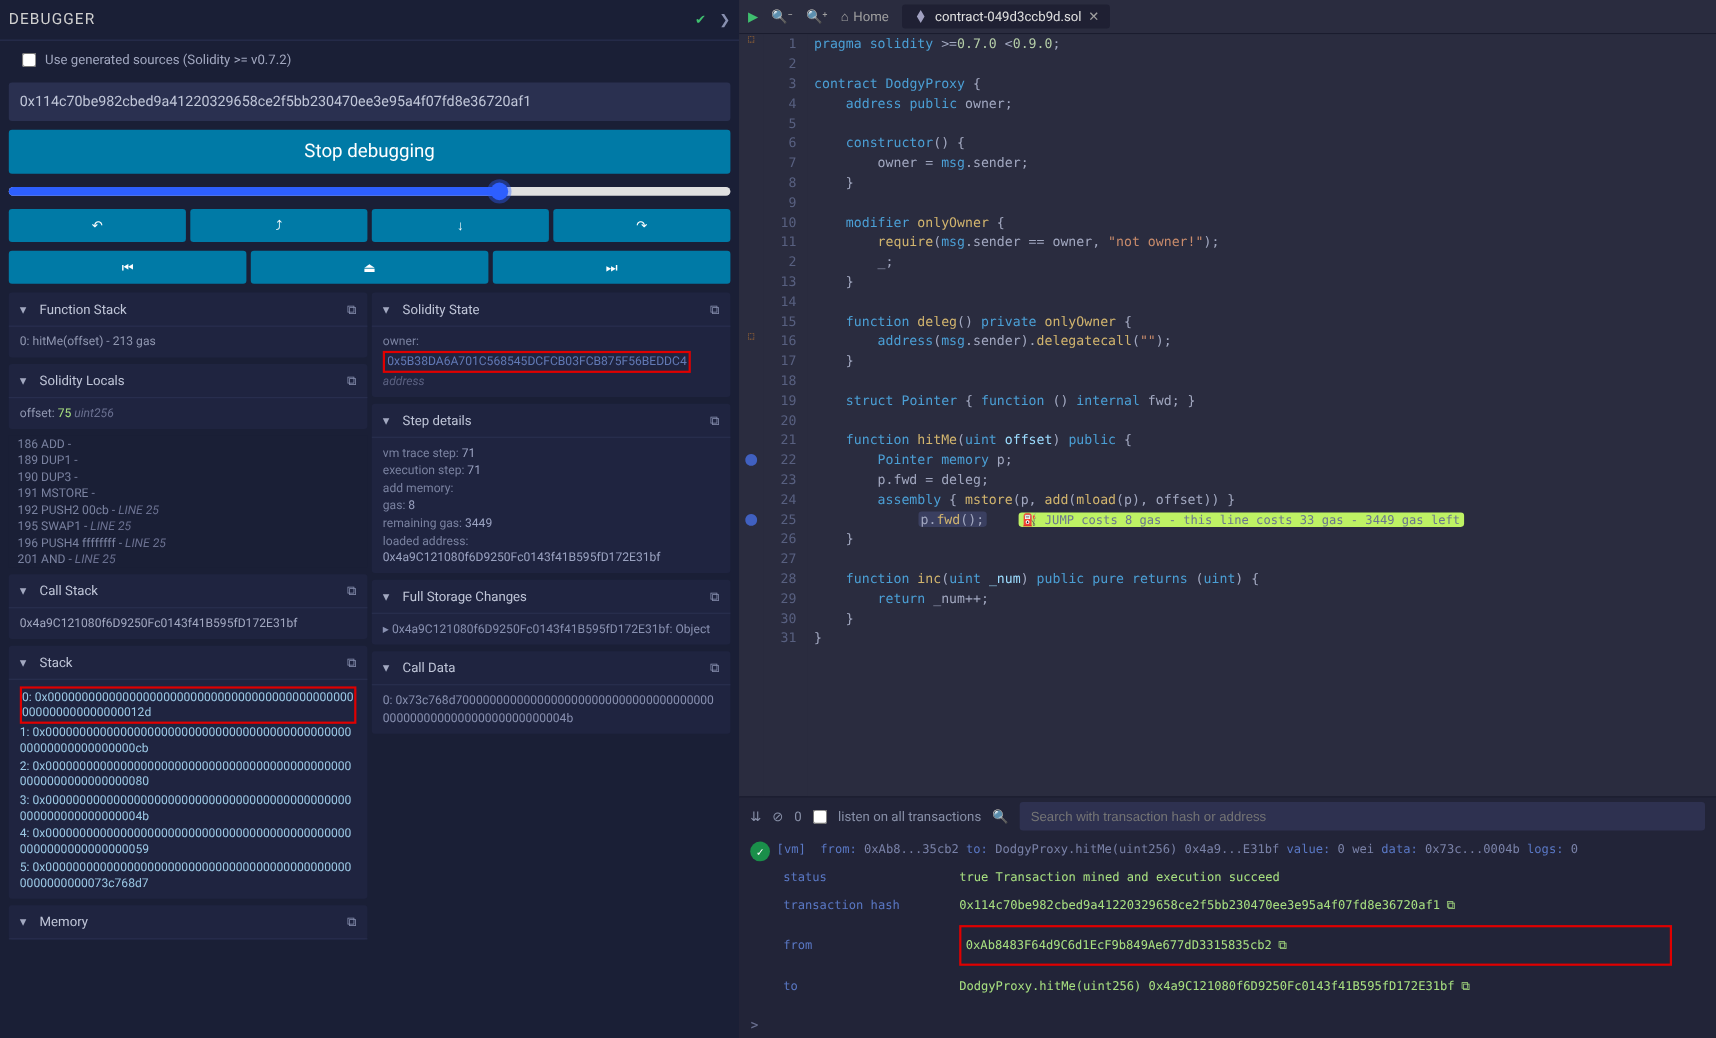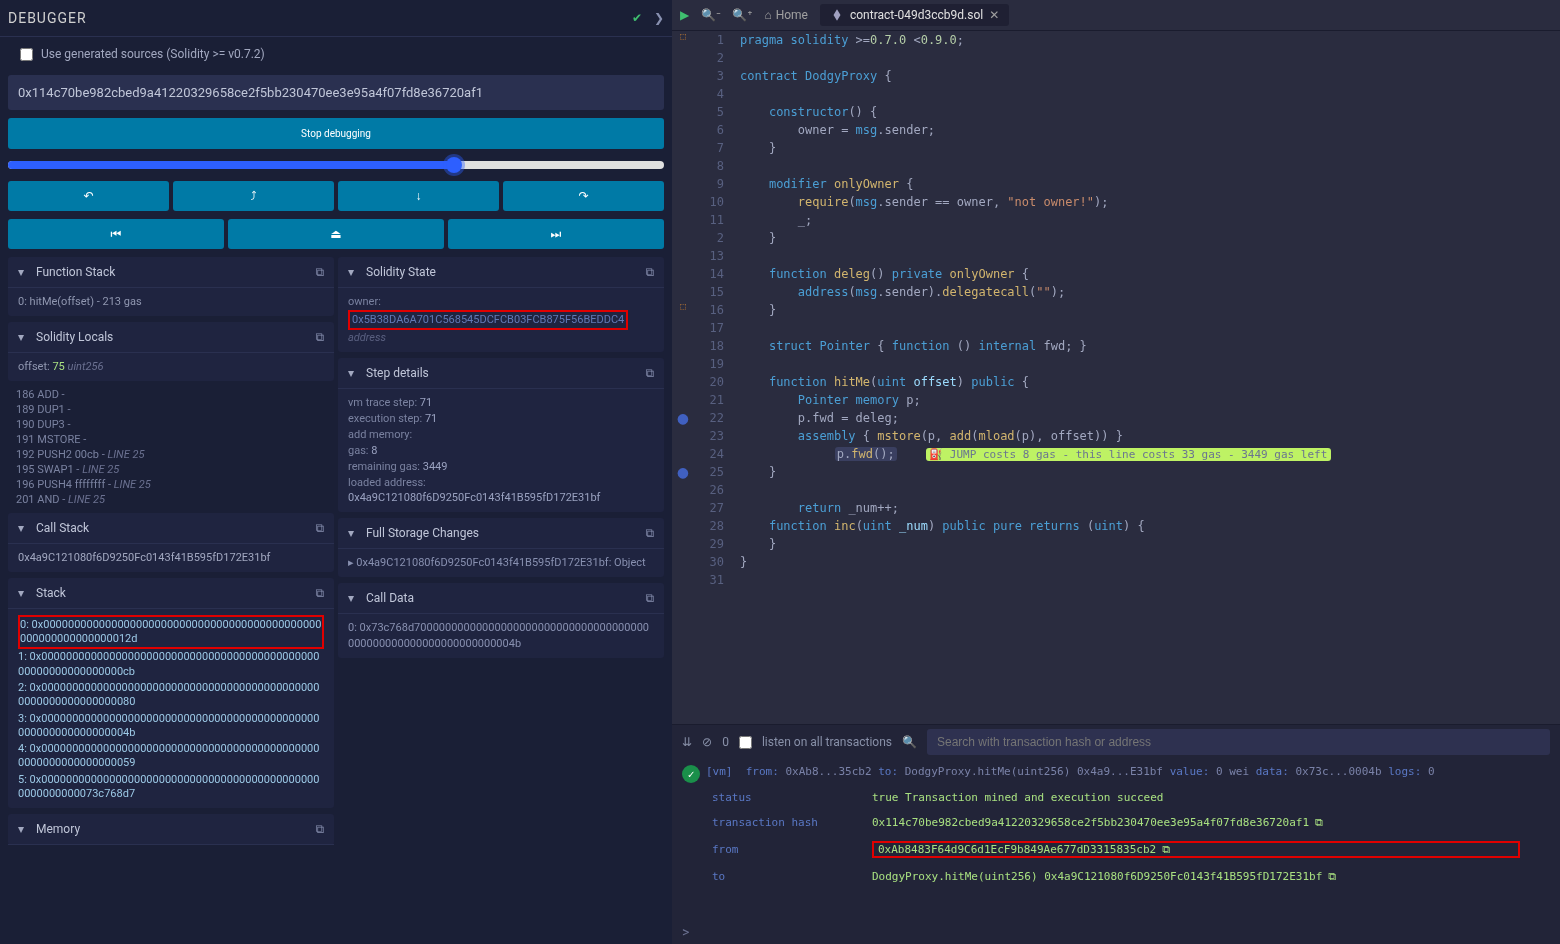--- a/index.html
+++ b/index.html
@@ -14,21 +14,21 @@
   display: flex;
 }
 .left-panel { width: 672px; height: 100%; background: #1a1f36; display: flex; flex-direction: column; }
 .right-panel { flex: 1; height: 100%; display: flex; flex-direction: column; background: #2a2c3f; }
 .debugger-header { padding: 10px 8px; display: flex; align-items: center; border-bottom: 1px solid #2a3050; }
 .debugger-header .title { color: #d0d0d0; font-size: 14px; letter-spacing: 1px; flex: 1; }
 .debugger-header .icons { display: flex; gap: 12px; }
 .checkbox-row { padding: 10px 20px; display: flex; align-items: center; gap: 8px; }
 .checkbox-row input { accent-color: #2a3050; }
 .tx-hash-box { margin: 4px 8px; padding: 10px; background: #2a3050; color: #c0c6d8; border-radius: 3px; font-size: 13px; word-break: break-all; }
-.stop-btn { margin: 4px 8px; padding: 10px; background: #007aa6; color: #fff; text-align: center; border-radius: 3px; cursor: pointer; font-size: 10px; }
+.stop-btn { margin: 4px 8px; padding: 10px; background: #007aa6; color: #fff; text-align: center; border-radius: 3px; cursor: pointer; font-size: 17px; }
 .slider-row { margin: 8px; position: relative; height: 8px; }
 .slider-track { position: absolute; width: 100%; height: 8px; background: #e0e0e0; border-radius: 4px; }
 .slider-fill { position: absolute; height: 8px; background: #2d5fff; border-radius: 4px; width: 68%; }
 .slider-thumb { position: absolute; width: 16px; height: 16px; background: #2d5fff; border-radius: 50%; top: -4px; left: calc(68% - 8px); box-shadow: 0 0 0 3px rgba(45,95,255,0.4); }
 .nav-row { display: flex; gap: 4px; margin: 4px 8px; }
 .nav-btn { flex: 1; background: #007aa6; color: #fff; padding: 8px; text-align: center; border-radius: 3px; cursor: pointer; }
 .panels-container { flex: 1; overflow-y: auto; display: flex; gap: 4px; padding: 4px 8px; }
 .panels-col { flex: 1; display: flex; flex-direction: column; gap: 6px; }
 .panel { background: #1f2440; border-radius: 3px; }
 .panel-header { padding: 8px 10px; display: flex; align-items: center; gap: 8px; border-bottom: 1px solid #2a3050; }
@@ -85,21 +85,21 @@
 .term-header .lbl { color: #8890a8; }
 .term-search { flex: 1; background: #2e3150; border: none; padding: 6px 10px; color: #a0a6c0; border-radius: 3px; font-size: 12px; }
 .term-body { flex: 1; overflow-y: auto; padding: 4px 10px; font-family: Consolas, monospace; font-size: 11px; }
 .term-line { padding: 2px 0; display: flex; align-items: flex-start; gap: 6px; }
 .check-ic { width: 18px; height: 18px; border-radius: 50%; background: #1a8f4a; color: #fff; display: flex; align-items: center; justify-content: center; font-size: 11px; flex-shrink: 0; }
 .term-summary { color: #7a82a8; }
 .term-summary .vl { color: #5a78c5; }
 .term-kv { display: flex; padding: 6px 30px; align-items: center; }
 .term-kv .k { width: 160px; color: #5a78c5; }
 .term-kv .v { color: #a8e080; flex: 1; display: flex; align-items: center; gap: 6px; }
-.term-kv .v.boxed { border: 2px solid #e00000; padding: 0 4px; display: inline-flex; width: fit-content; }
+.term-kv .v.boxed { border: 2px solid #e00000; padding: 10px 4px; display: inline-flex; width: fit-content; }
 .term-prompt { padding: 4px 10px; color: #6a7090; font-size: 14px; }
 svg { display: inline-block; vertical-align: middle; }
 </style>
 </head>
 <body>
 
 <div class="left-panel">
   <div class="debugger-header">
     <span class="title">DEBUGGER</span>
     <div class="icons">
@@ -332,20 +332,21 @@
         <div>27</div>
         <div>28</div>
         <div>29</div>
         <div>30</div>
         <div>31</div>
     </div>
     <div class="code-lines">
       <div><span class="c-kw">pragma</span> <span class="c-kw">solidity</span> &gt;=<span class="c-num">0.7.0</span> &lt;<span class="c-num">0.9.0</span>;</div>
       <div></div>
       <div><span class="c-kw">contract</span> <span class="c-ty">DodgyProxy</span> {</div>
+      <div>    <span class="c-ty">address</span> <span class="c-kw">public</span> owner;</div>
       <div></div>
       <div>    <span class="c-kw">constructor</span>() {</div>
       <div>        owner = <span class="c-kw">msg</span>.sender;</div>
       <div>    }</div>
       <div></div>
       <div>    <span class="c-kw">modifier</span> <span class="c-fn">onlyOwner</span> {</div>
       <div>        <span class="c-fn">require</span>(<span class="c-kw">msg</span>.sender == owner, <span class="c-str">"not owner!"</span>);</div>
       <div>        _;</div>
       <div>    }</div>
       <div></div>
@@ -355,22 +356,22 @@
       <div></div>
       <div>    <span class="c-kw">struct</span> <span class="c-ty">Pointer</span> { <span class="c-kw">function</span> () <span class="c-kw">internal</span> fwd; }</div>
       <div></div>
       <div>    <span class="c-kw">function</span> <span class="c-fn">hitMe</span>(<span class="c-ty">uint</span> <span class="c-id">offset</span>) <span class="c-kw">public</span> {</div>
       <div>        <span class="c-ty">Pointer</span> <span class="c-kw">memory</span> p;</div>
       <div>        p.fwd = deleg;</div>
       <div>        <span class="c-kw">assembly</span> { <span class="c-fn">mstore</span>(p, <span class="c-fn">add</span>(<span class="c-fn">mload</span>(p), offset)) }</div>
       <div>        <span class="c-hl">p.<span class="c-fn">fwd</span>();</span>    <span class="c-hint">⛽ JUMP costs 8 gas - this line costs 33 gas - 3449 gas left</span></div>
       <div>    }</div>
       <div></div>
+      <div>    <span class="c-kw">function</span> <span class="c-fn">inc</span>(<span class="c-ty">uint</span> <span class="c-id">_num</span>) <span class="c-kw">public</span> <span class="c-kw">pure</span> <span class="c-kw">returns</span> (<span class="c-ty">uint</span>) {</div>
       <div>        <span class="c-kw">return</span> _num++;</div>
-      <div>    <span class="c-kw">function</span> <span class="c-fn">inc</span>(<span class="c-ty">uint</span> <span class="c-id">_num</span>) <span class="c-kw">public</span> <span class="c-kw">pure</span> <span class="c-kw">returns</span> (<span class="c-ty">uint</span>) {</div>
       <div>    }</div>
       <div>}</div>
     </div>
   </div>
 
   <div class="terminal">
     <div class="term-header">
       <span class="ticon">⇊</span>
       <span class="ticon">⊘</span>
       <span class="lbl">0</span>

